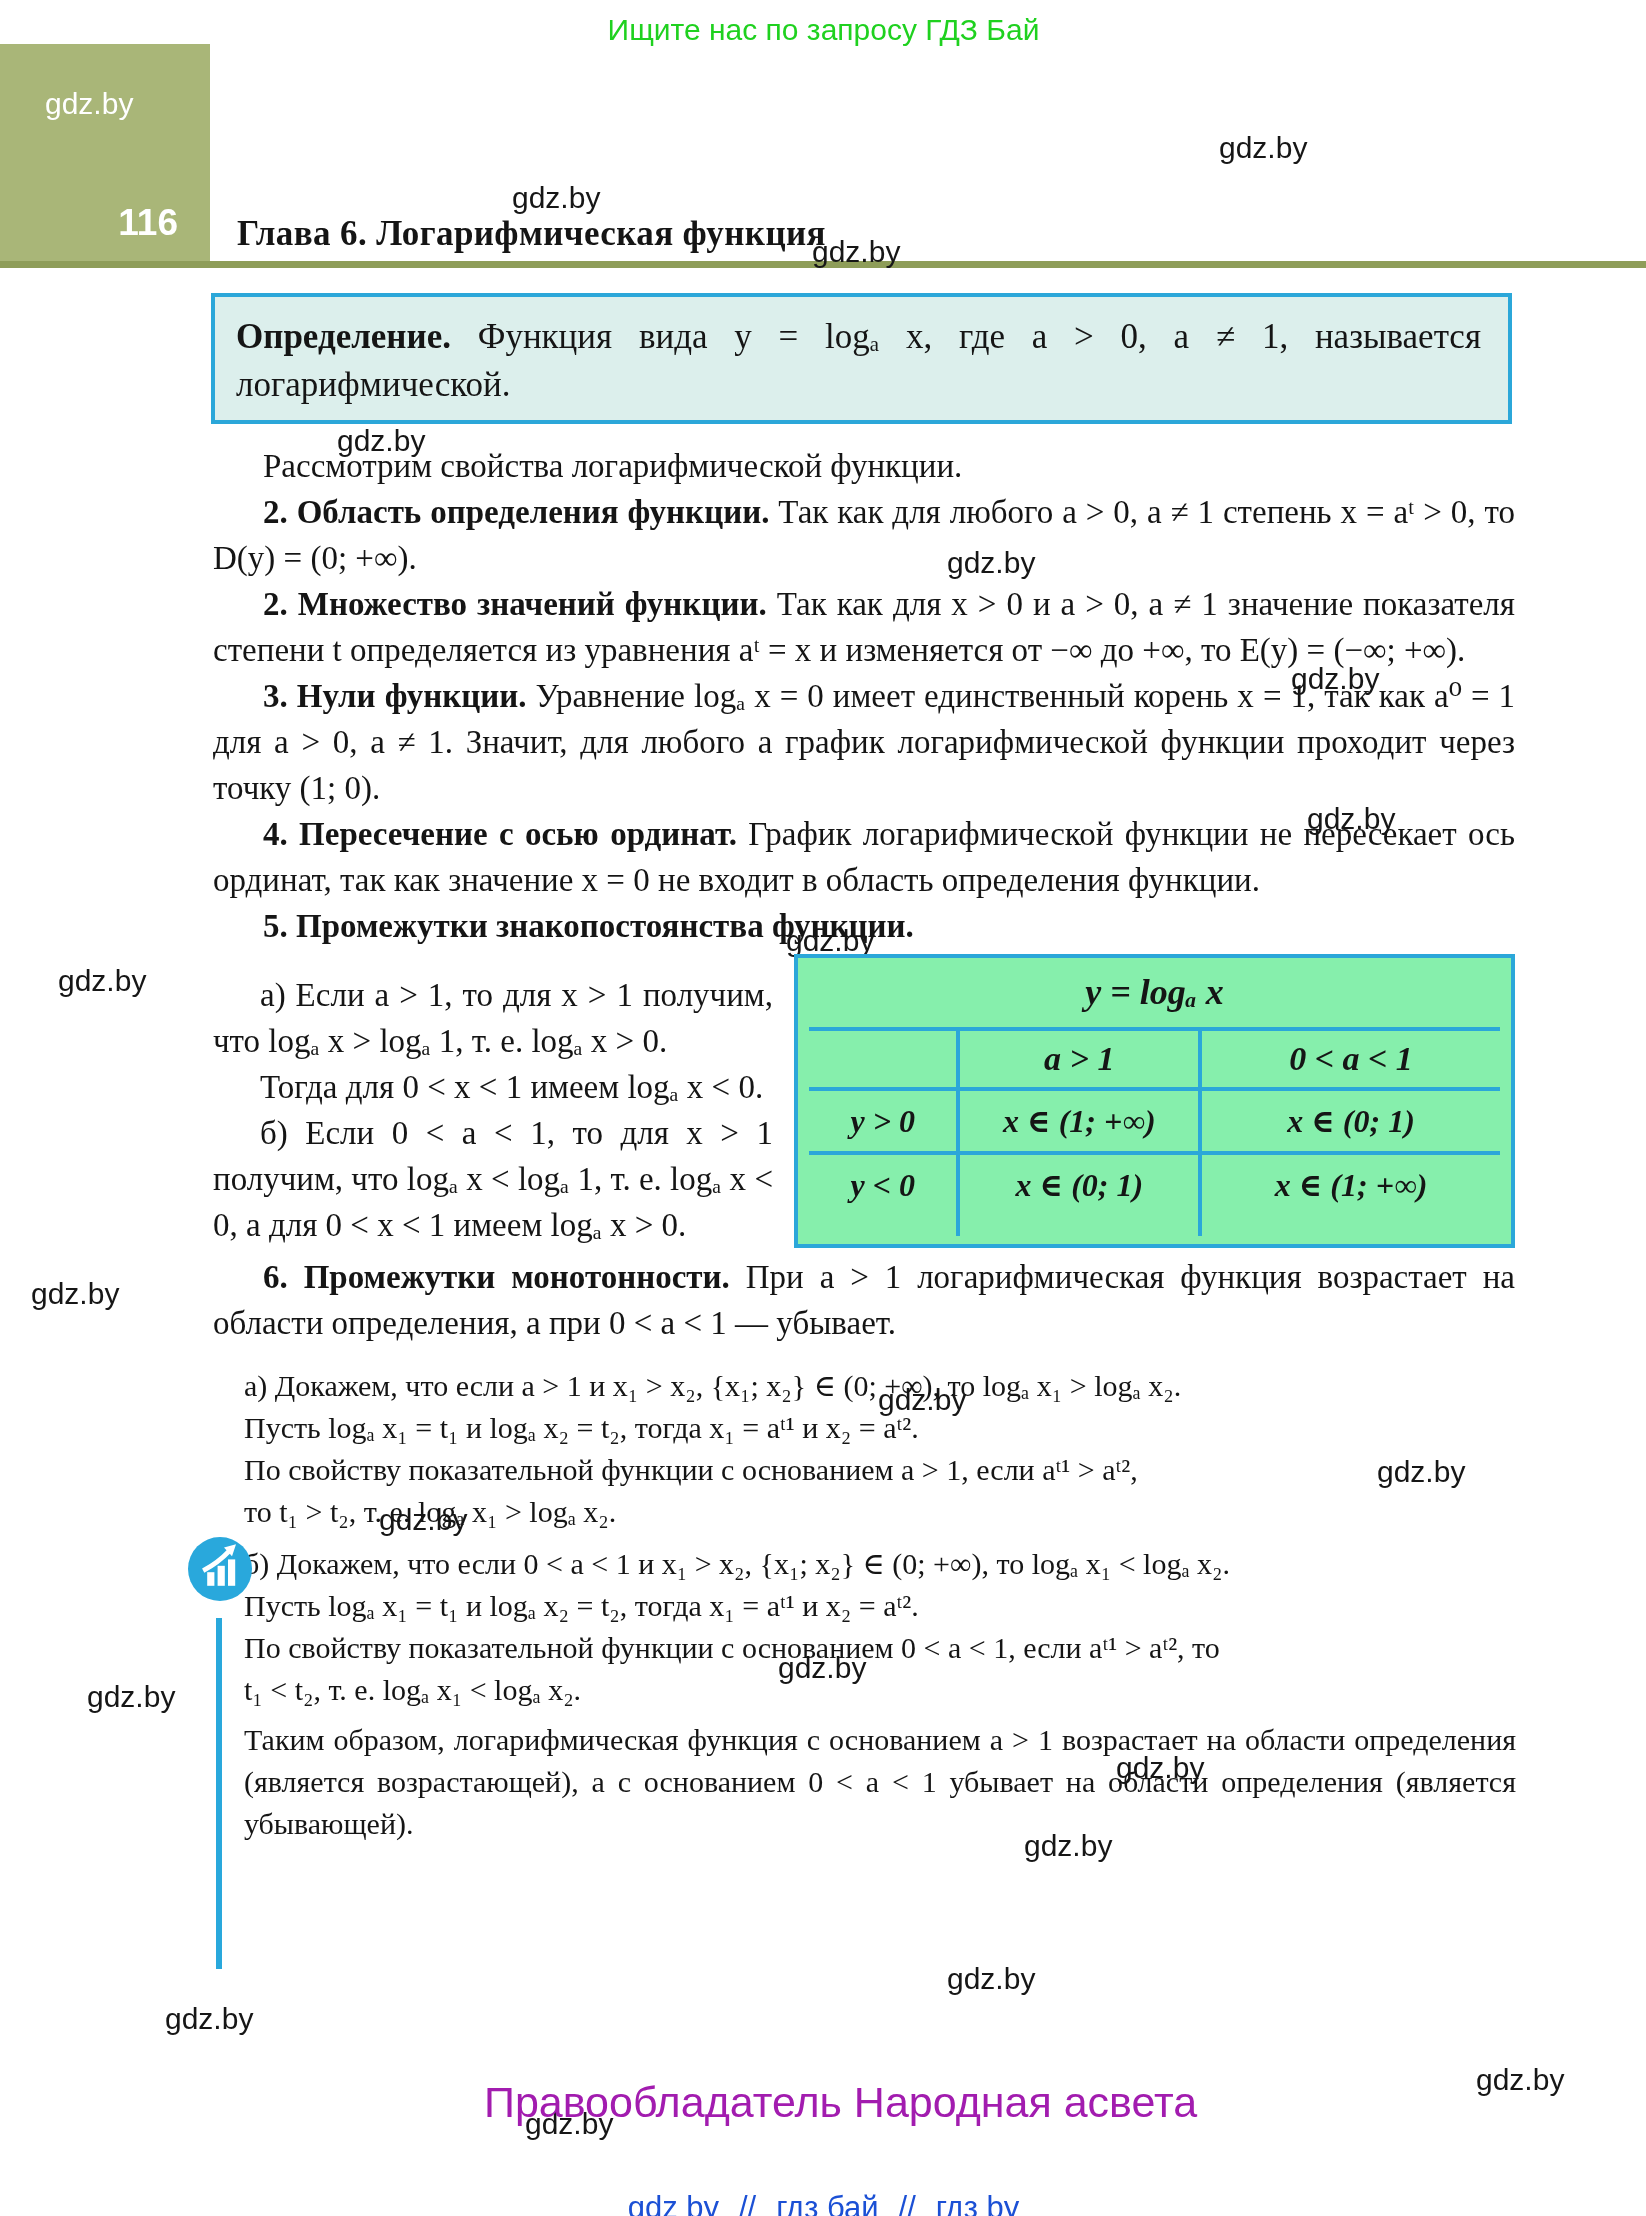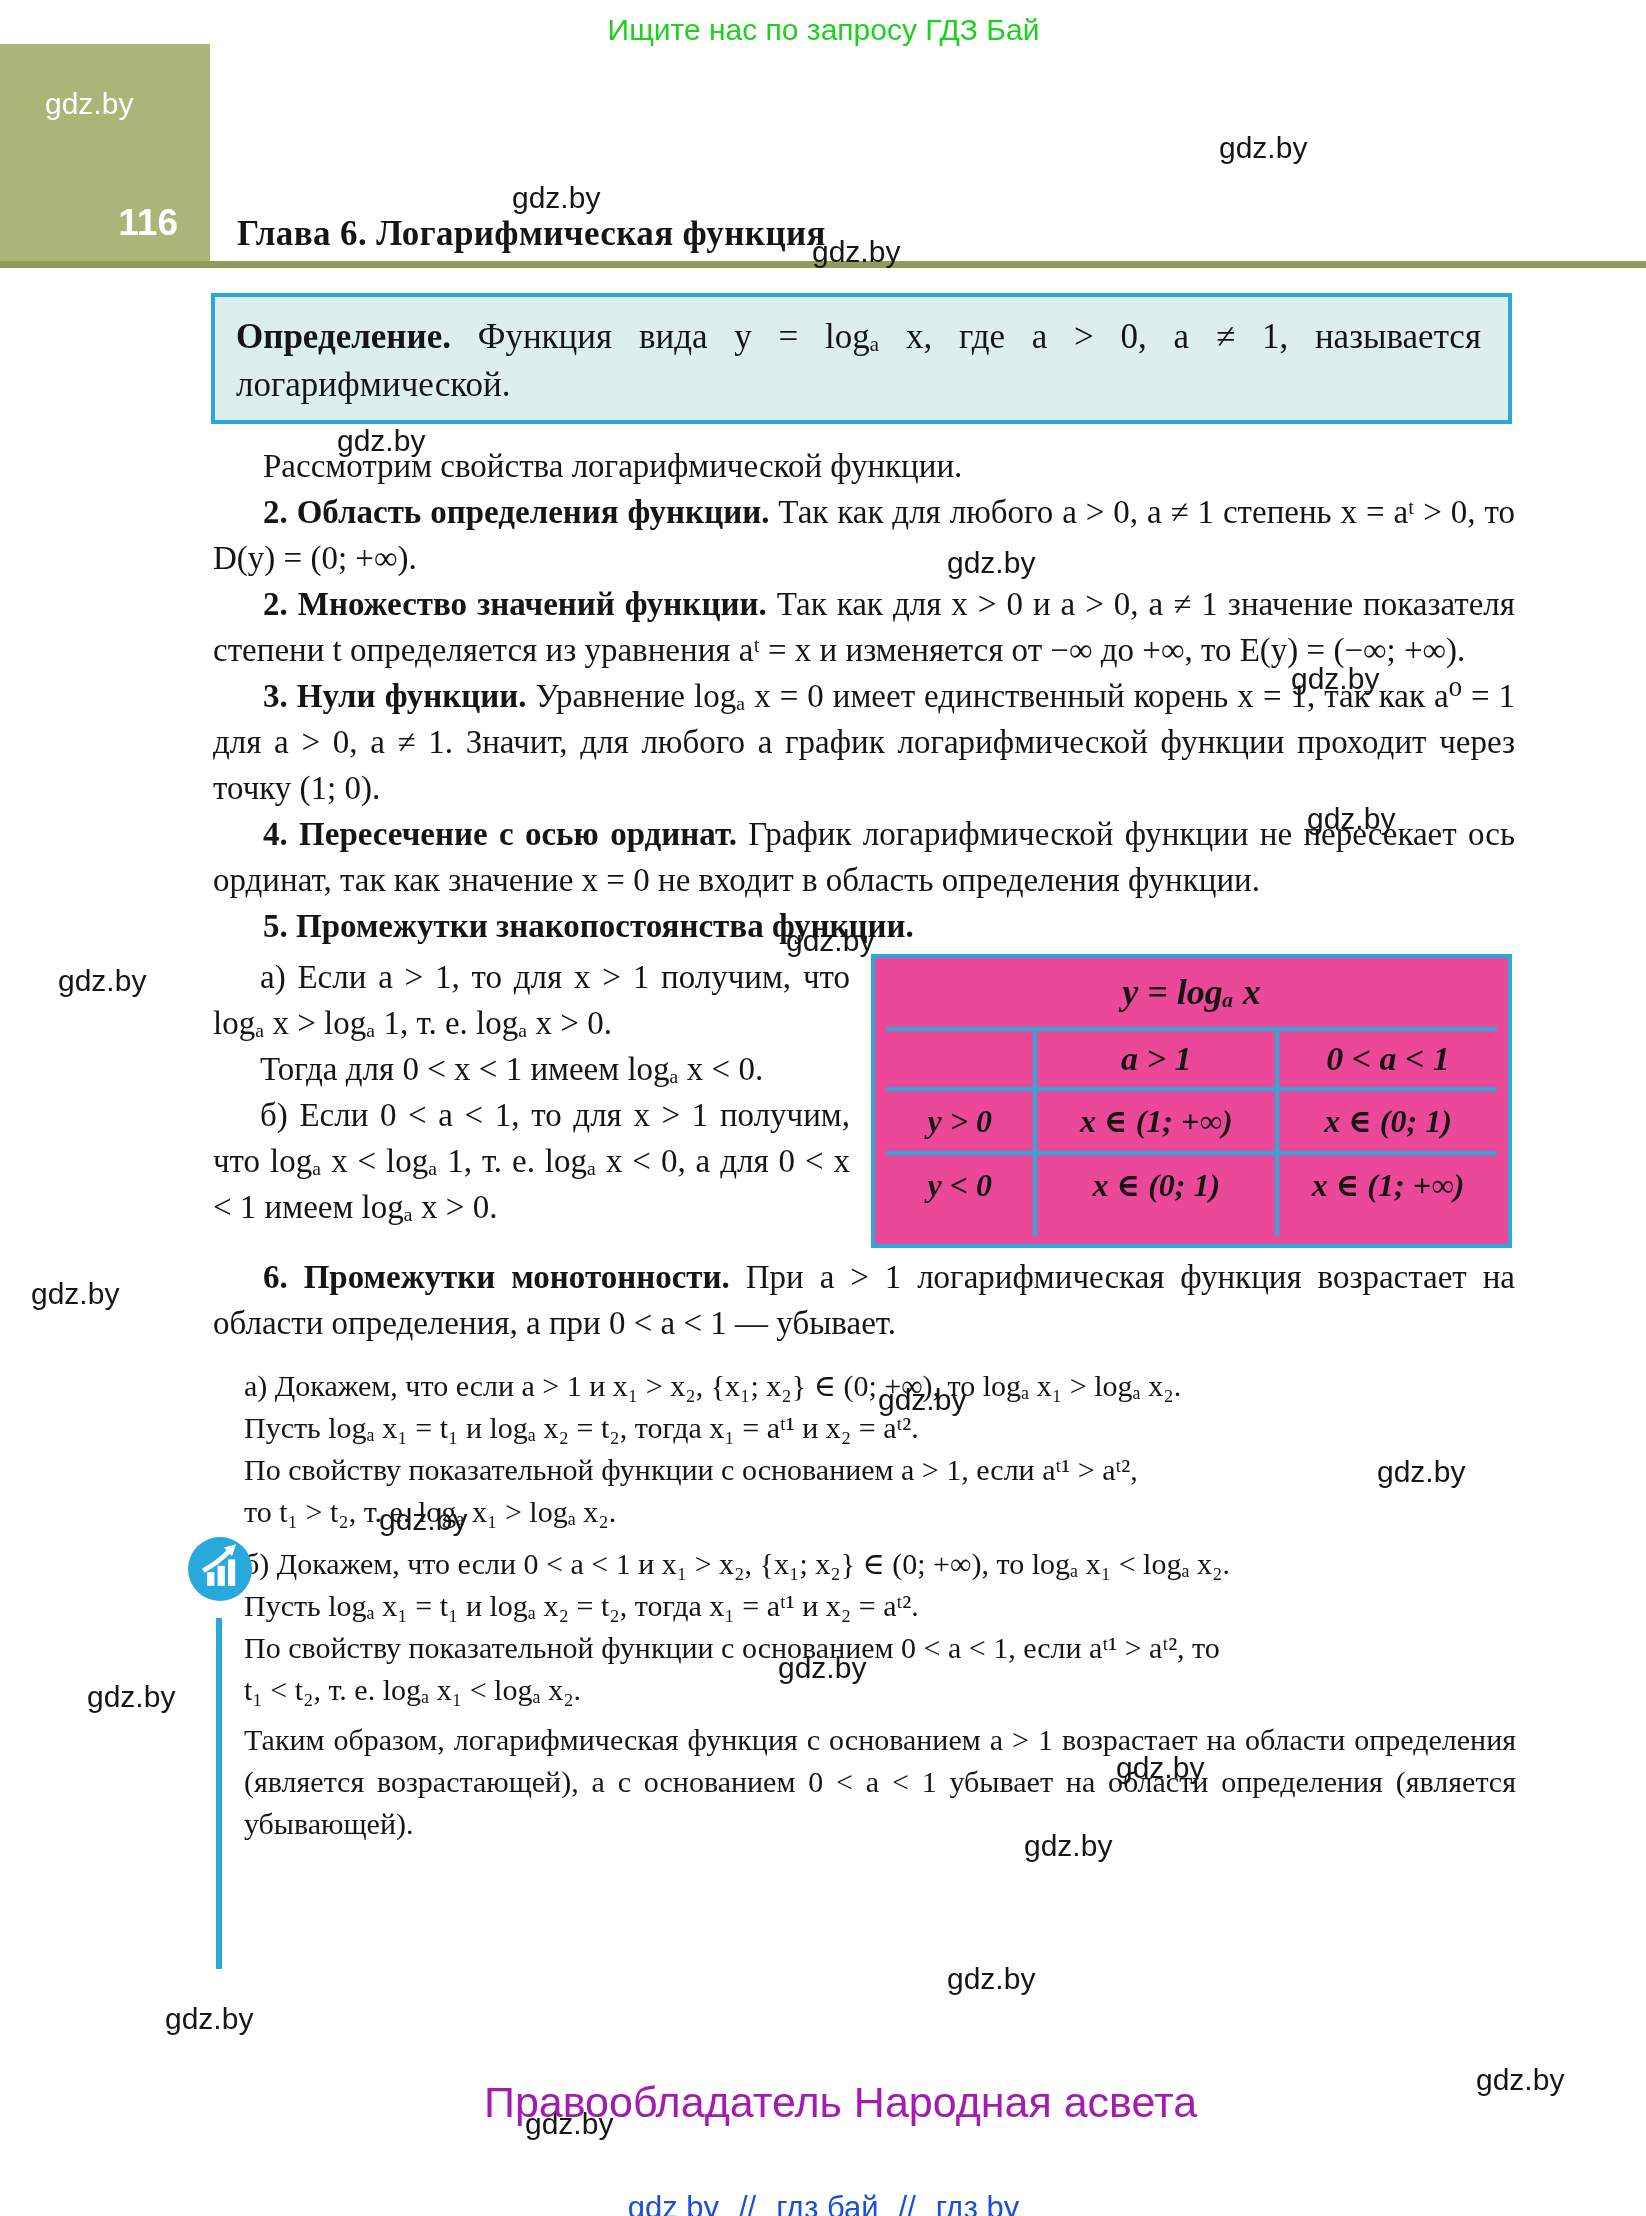--- a/index.html
+++ b/index.html
@@ -36,26 +36,26 @@
     position:absolute; left:211px; top:285px; width:1301px; height:131px;
     background:#dcefec; border:4.8px solid #2ba7d9; padding:16px 27px 8px 21px;
     font-size:35px; line-height:48px; text-align:justify;
   }
   .def-box .first-line { text-indent:45px; }
   .bold { font-weight:bold; }
   
   .body-flow { position:absolute; left:213px; top:435px; width:1302px; font-size:33px; line-height:46px; }
   .body-flow p { text-align:justify; text-indent:50px; }
   
-  .s5-wrap { display:flex; gap:21px; margin-top:4.8px; align-items:flex-start; }
+  .s5-wrap { display:flex; gap:21px; margin-top:4.8px; align-items:flex-end; }
   .s5-left { width:637px; }
   .s5-left p { text-align:justify; text-indent:47px; }
   
   .log-table {
-    width:641px; background:#ec4899; border:4px solid #2ba7d9;
+    width:721px; background:#86efac; border:4px solid #2ba7d9;
     padding:0 11.3px 8px 11.3px; flex:none;
   }
   .lt-title {
     height:69px; display:flex; align-items:center; justify-content:center;
     font-style:italic; font-weight:600; font-size:36px;
   }
   .lt-grid { display:grid; grid-template-columns:147px 242px 1fr; }
   .lt-grid > div {
     border-top:4.8px solid #2ba7d9; display:flex; align-items:center; justify-content:center;
     font-style:italic; font-weight:600; font-size:32px; padding:3.2px 4.8px;

